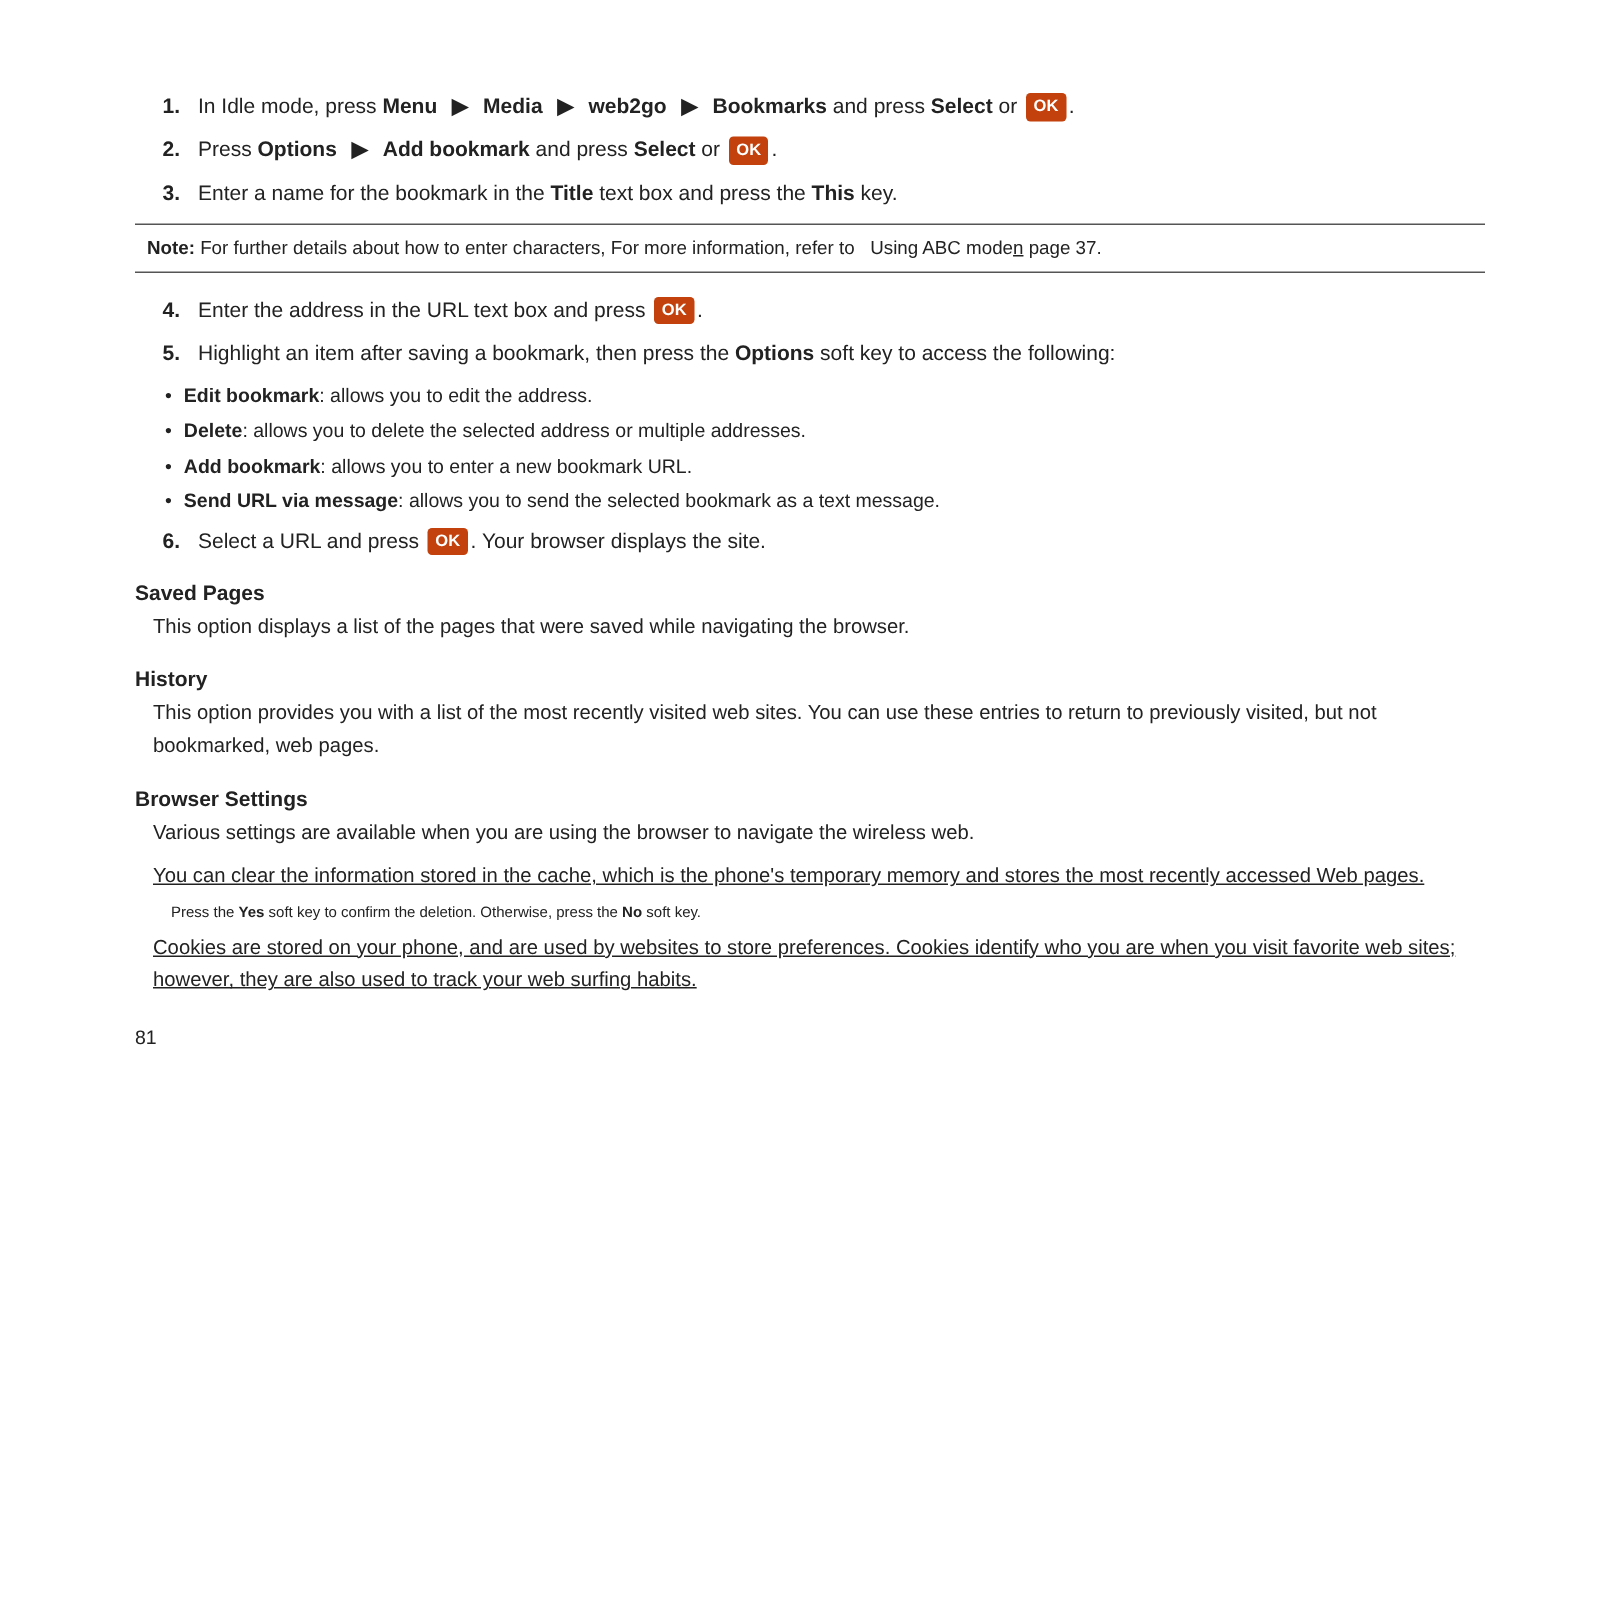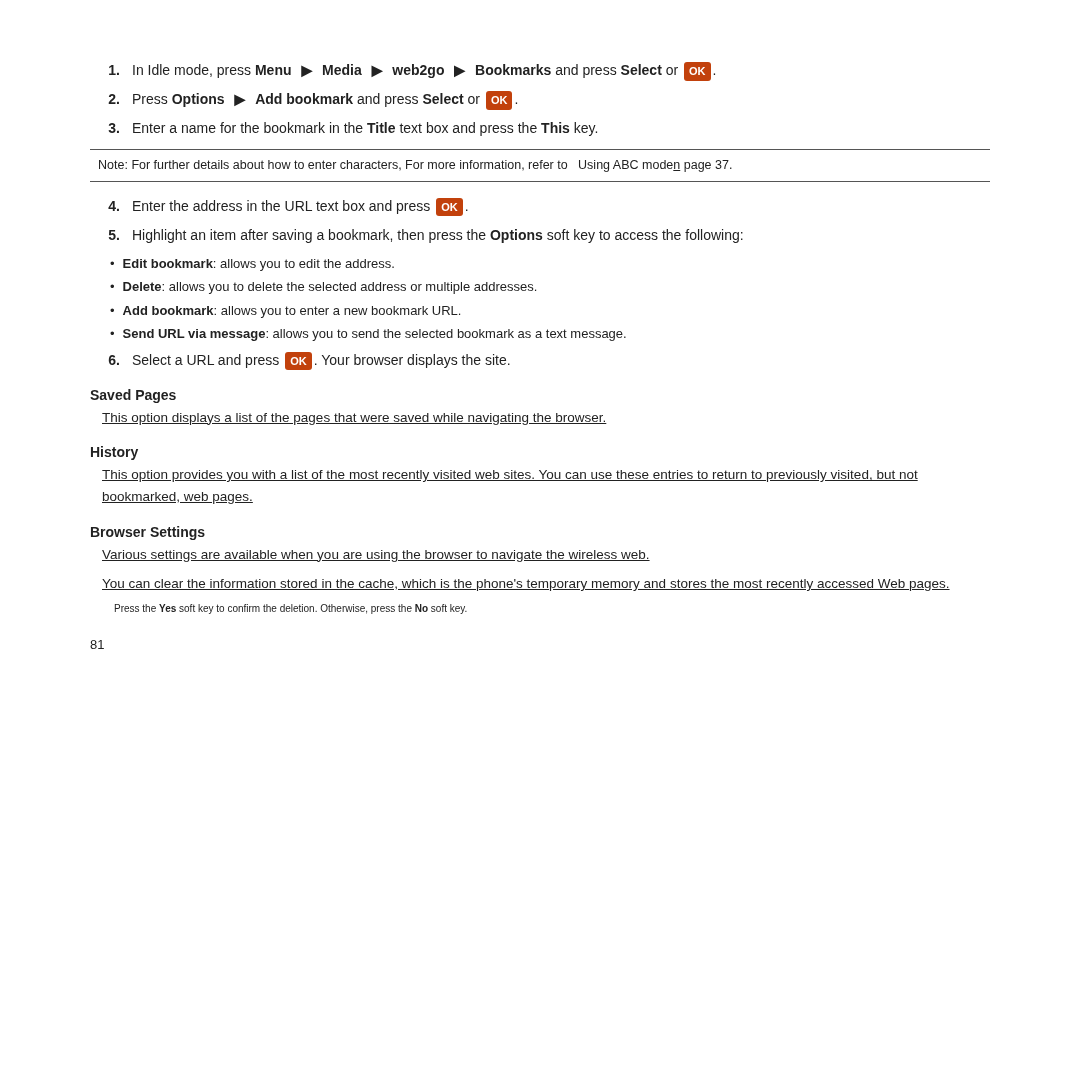--- a/index.html
+++ b/index.html
@@ -54,21 +54,21 @@
       color: #222;
     }
     .note-box {
       border-top: 1.5px solid #555;
       border-bottom: 1.5px solid #555;
       padding: 6px 8px;
       margin: 10px 0 14px 0;
       font-size: 12.5px;
       line-height: 1.5;
     }
-    .note-label { font-weight: normal; }
+    .note-label { font-weight: bold; }
     .bullet-list {
       list-style: none;
       margin: 6px 0 6px 20px;
     }
     .bullet-item {
       display: flex;
       align-items: flex-start;
       margin-bottom: 4px;
       font-size: 13px;
       line-height: 1.5;
@@ -79,21 +79,20 @@
     }
     .section-title {
       font-weight: bold;
       font-size: 14px;
       margin: 16px 0 4px 0;
     }
     .section-body {
       margin: 0 0 8px 12px;
       font-size: 13.5px;
       line-height: 1.6;
-      text-decoration: underline;
     }
     .subsection-title {
       font-size: 13.5px;
       margin: 10px 0 4px 0;
     }
     .subsection-body {
       margin: 0 0 6px 12px;
       font-size: 13.5px;
       line-height: 1.6;
       text-decoration: underline;
@@ -210,16 +209,19 @@
     Various settings are available when you are using the browser to navigate the wireless web.
   </div>
 
   <div class="subsection-body">
     You can clear the information stored in the cache, which is the phone's temporary memory and stores the most recently accessed Web pages.
   </div>
   <div class="indent-body">
     Press the <strong>Yes</strong> soft key to confirm the deletion. Otherwise, press the <strong>No</strong> soft key.
   </div>
 
+  <div class="subsection-body">
+    Cookies are stored on your phone, and are used by websites to store preferences. Cookies identify who you are when you visit favorite web sites; however, they are also used to track your web surfing habits.
+  </div>
 
   <div class="page-number">81</div>
 
 </div>
 
 </body></html>

